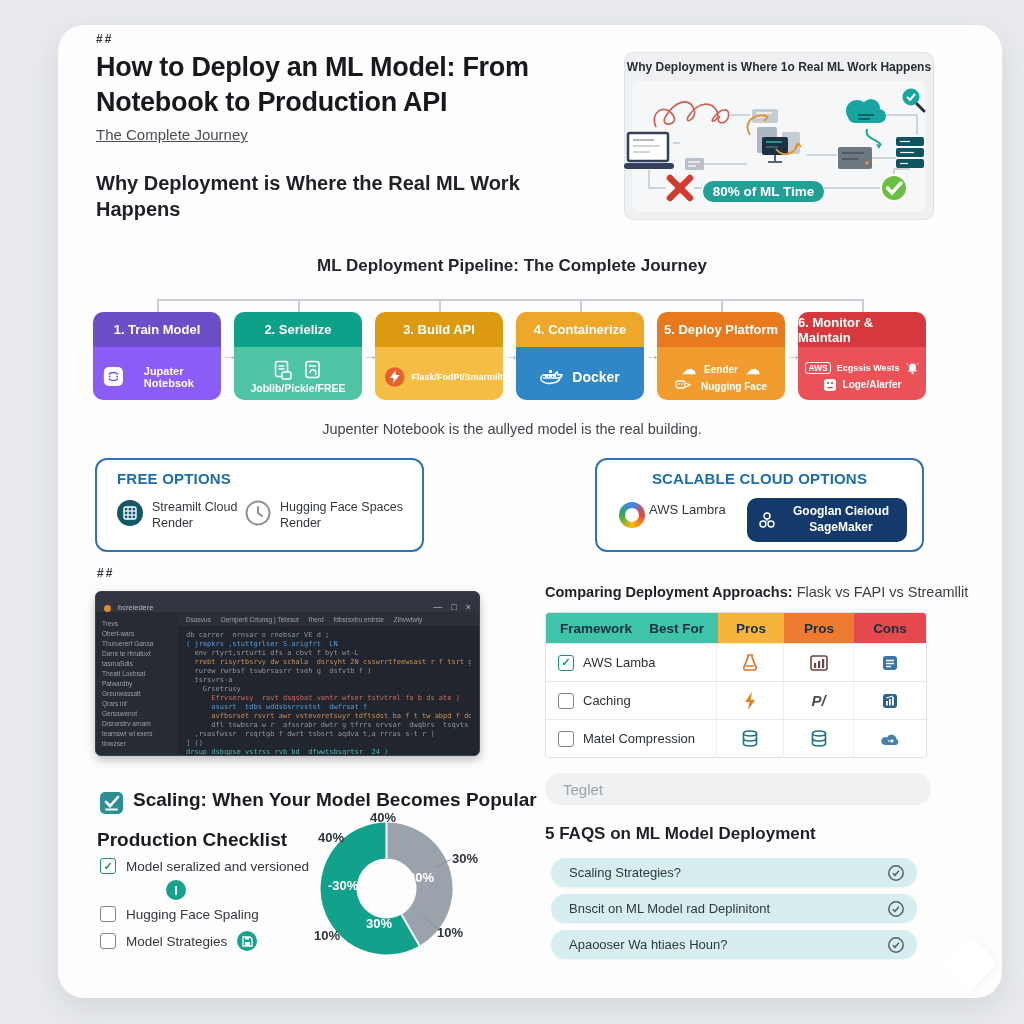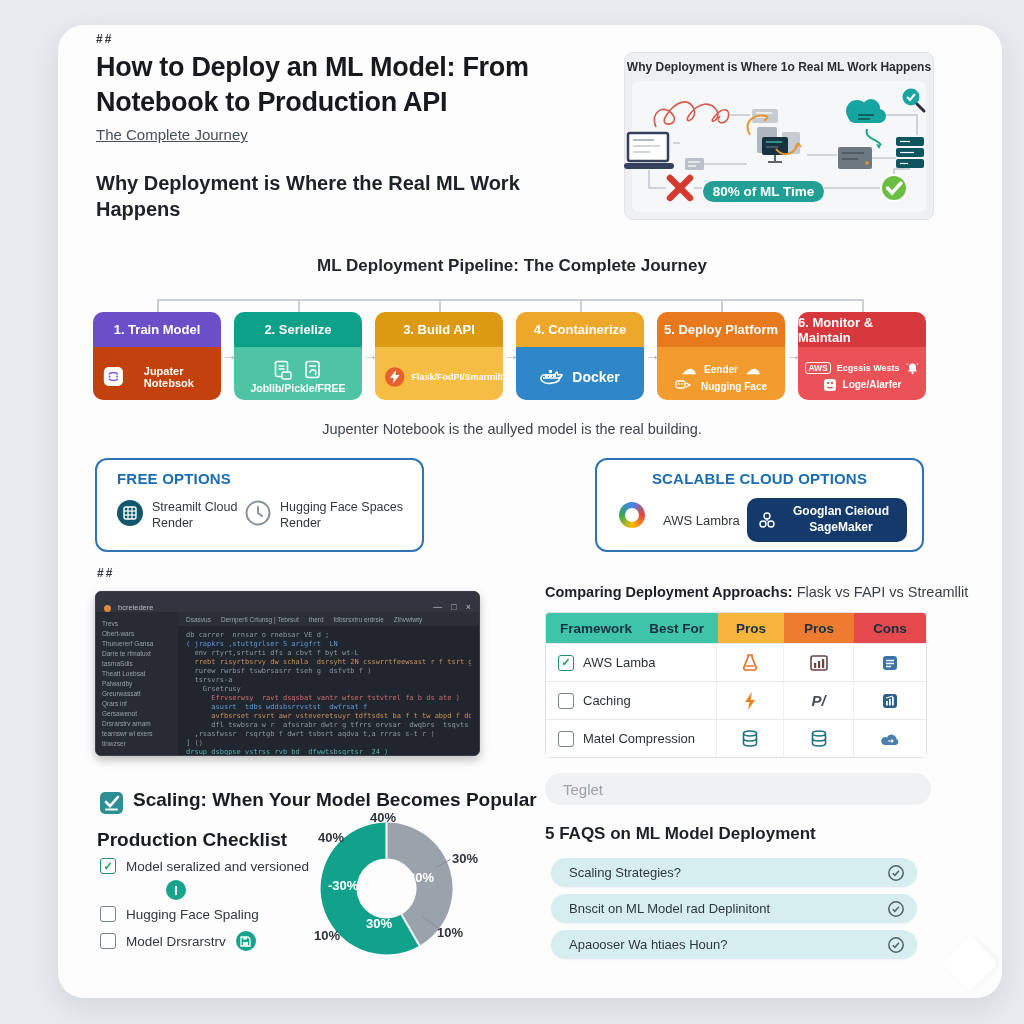--- a/index.html
+++ b/index.html
@@ -176,21 +176,21 @@
 <div class="abs bracket" style="left:157px;top:299px;width:706px;height:1.5px"></div>
 <div class="abs bracket" style="left:157px;top:299px;width:1.5px;height:13px"></div>
 <div class="abs bracket" style="left:298px;top:299px;width:1.5px;height:13px"></div>
 <div class="abs bracket" style="left:439px;top:299px;width:1.5px;height:13px"></div>
 <div class="abs bracket" style="left:580px;top:299px;width:1.5px;height:13px"></div>
 <div class="abs bracket" style="left:721px;top:299px;width:1.5px;height:13px"></div>
 <div class="abs bracket" style="left:862px;top:299px;width:1.5px;height:13px"></div>
 
 <div class="abs step" style="left:93px;top:312px">
   <div class="step-h" style="background:#6b4fc8">1. Train Model</div>
-  <div class="step-b" style="background:#c2410c;gap:20px;justify-content:flex-start;padding-left:10px">
+  <div class="step-b" style="background:#8b5cf6;gap:20px;justify-content:flex-start;padding-left:10px">
     <svg width="25" height="25" viewBox="0 0 25 25">
       <rect x="1" y="1" width="23" height="23" rx="6" fill="#fff"></rect>
       <path d="M7,10 a6,4 0 0 1 11,0" fill="none" stroke="#7c5de0" stroke-width="1.8"></path>
       <path d="M7,15 a6,4 0 0 0 11,0" fill="none" stroke="#7c5de0" stroke-width="1.8"></path>
       <circle cx="8" cy="12.5" r="1.2" fill="#7c5de0"></circle>
         <circle cx="17" cy="12.5" r="1.2" fill="#7c5de0"></circle>
     </svg>
     <span style="font-size:11px;font-weight:700">Jupater Notebsok</span>
   </div>
 </div>
@@ -310,21 +310,21 @@
     <svg width="26" height="26" viewBox="0 0 26 26">
       <circle cx="13" cy="13" r="11.5" fill="none" stroke="#8b9298" stroke-width="2"></circle>
       <path d="M13,7 v6 l4,3" fill="none" stroke="#8b9298" stroke-width="2" stroke-linecap="round"></path>
     </svg>
     <span class="opt-label" style="width:130px">Hugging Face Spaces Render</span>
   </div>
 </div>
 
 <div class="abs opt" style="left:595px;top:458px;width:325px;height:90px">
   <div class="opt-title" style="position:absolute;left:0;right:0;top:10px;text-align:center">SCALABLE CLOUD OPTIONS</div>
-  <div style="position:absolute;left:22px;top:42px;display:flex;align-items:flex-end;gap:18px">
+  <div style="position:absolute;left:22px;top:42px;display:flex;align-items:flex-start;gap:4px">
     <div class="ring"></div>
     <span style="font-size:13px;color:#33383d">AWS Lambra</span>
   </div>
   <div class="navy-pill" style="position:absolute;left:150px;top:38px;width:140px;height:44px">
     <svg width="20" height="20" viewBox="0 0 20 20">
       <circle cx="10" cy="6" r="3" fill="none" stroke="#fff" stroke-width="1.4"></circle>
       <circle cx="6" cy="14" r="3" fill="none" stroke="#fff" stroke-width="1.4"></circle>
       <circle cx="14" cy="14" r="3" fill="none" stroke="#fff" stroke-width="1.4"></circle>
       <path d="M10,9 v2 M8,12 l1,-1 M12,12 l-1,-1" stroke="#fff" stroke-width="1.2"></path>
     </svg>
@@ -521,21 +521,21 @@
   <span class="cbx checked" style="border-color:#1f8f7a">✓</span>
   <span>Model seralized and versioned</span>
 </div>
 <div class="abs teal-circle" style="left:166px;top:880px;width:20px;height:20px;font-size:13px;font-weight:800">l</div>
 <div class="abs chk-item" style="left:100px;top:906px">
   <span class="cbx"></span>
   <span>Hugging Face Spaling</span>
 </div>
 <div class="abs chk-item" style="left:100px;top:931px">
   <span class="cbx"></span>
-  <span>Model Drsrarstrv</span>
+  <span>Model Strategies</span>
   <span class="teal-circle" style="width:20px;height:20px">
     <svg width="11" height="11" viewBox="0 0 11 11">
         <path d="M1,1 h7 l2,2 v7 h-9 z" fill="none" stroke="#fff" stroke-width="1.3"></path>
         <rect x="3" y="6" width="5" height="4" fill="#fff"></rect>
         <rect x="3" y="1" width="4" height="2.5" fill="#fff"></rect>
       </svg>
   </span>
 </div>
 
 <svg class="abs" style="left:316px;top:818px" width="141" height="141" viewBox="-70.5 -70.5 141 141">

